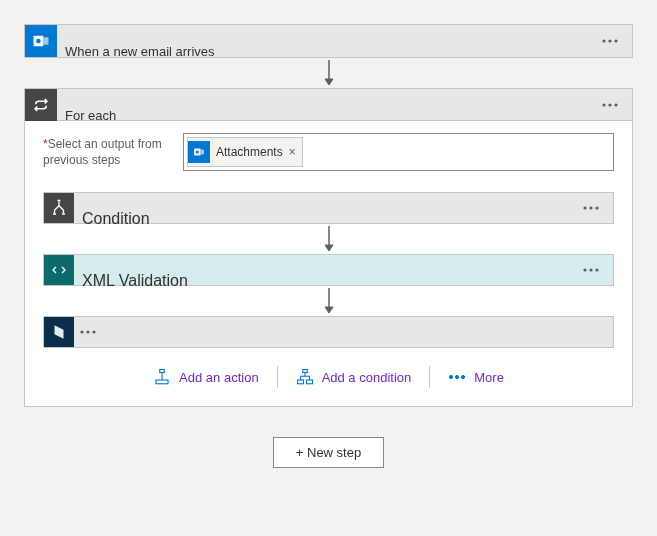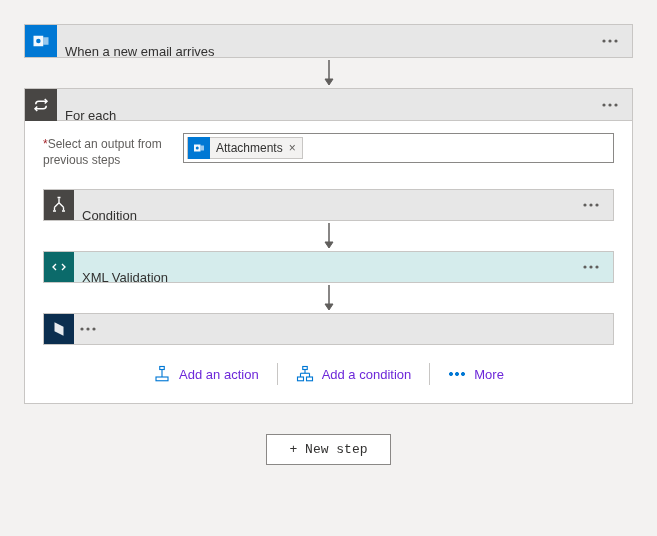--- a/index.html
+++ b/index.html
@@ -87,21 +87,21 @@
     min-height: 30px;
     padding: 3px;
     display: flex;
     align-items: center;
   }
   .token {
     display: inline-flex;
     align-items: center;
     background: #f3f2f1;
     border: 1px solid #c8c6c4;
-    height: 22px;
+    height: 30px;
     font-size: 12px;
   }
   .token .token-icon {
     width: 22px;
     height: 22px;
     background: #0078d4;
     display: flex;
     align-items: center;
     justify-content: center;
   }
@@ -119,21 +119,21 @@
   .inner-card {
     border: 1px solid #c8c6c4;
     margin-bottom: 0;
   }
   .inner-header {
     display: flex;
     align-items: center;
     height: 30px;
     padding-right: 8px;
   }
-  .inner-header .title { font-size: 13px; }
+  .inner-header .title { font-size: 16px; }
   .hdr-grey { background: #e7e7e7; }
   .hdr-teal { background: #d5ecec; }
 
   .actions-row {
     display: flex;
     align-items: center;
     justify-content: center;
     gap: 0;
     margin-top: 14px;
     color: #6d28d9;
@@ -150,21 +150,20 @@
     width: 1px;
     height: 22px;
     background: #c8c6c4;
   }
   .action-btn svg { stroke: #0078d4; fill: none; }
 
   .newstep-row {
     display: flex;
     justify-content: center;
     margin-top: 30px;
-    font-family: Liberation Mono, monospace;
   }
   .newstep-btn {
     border: 1px solid #8a8886;
     background: #fff;
     padding: 7px 22px;
     font-size: 13px;
     color: #323130;
     cursor: pointer;
   }
 </style>

